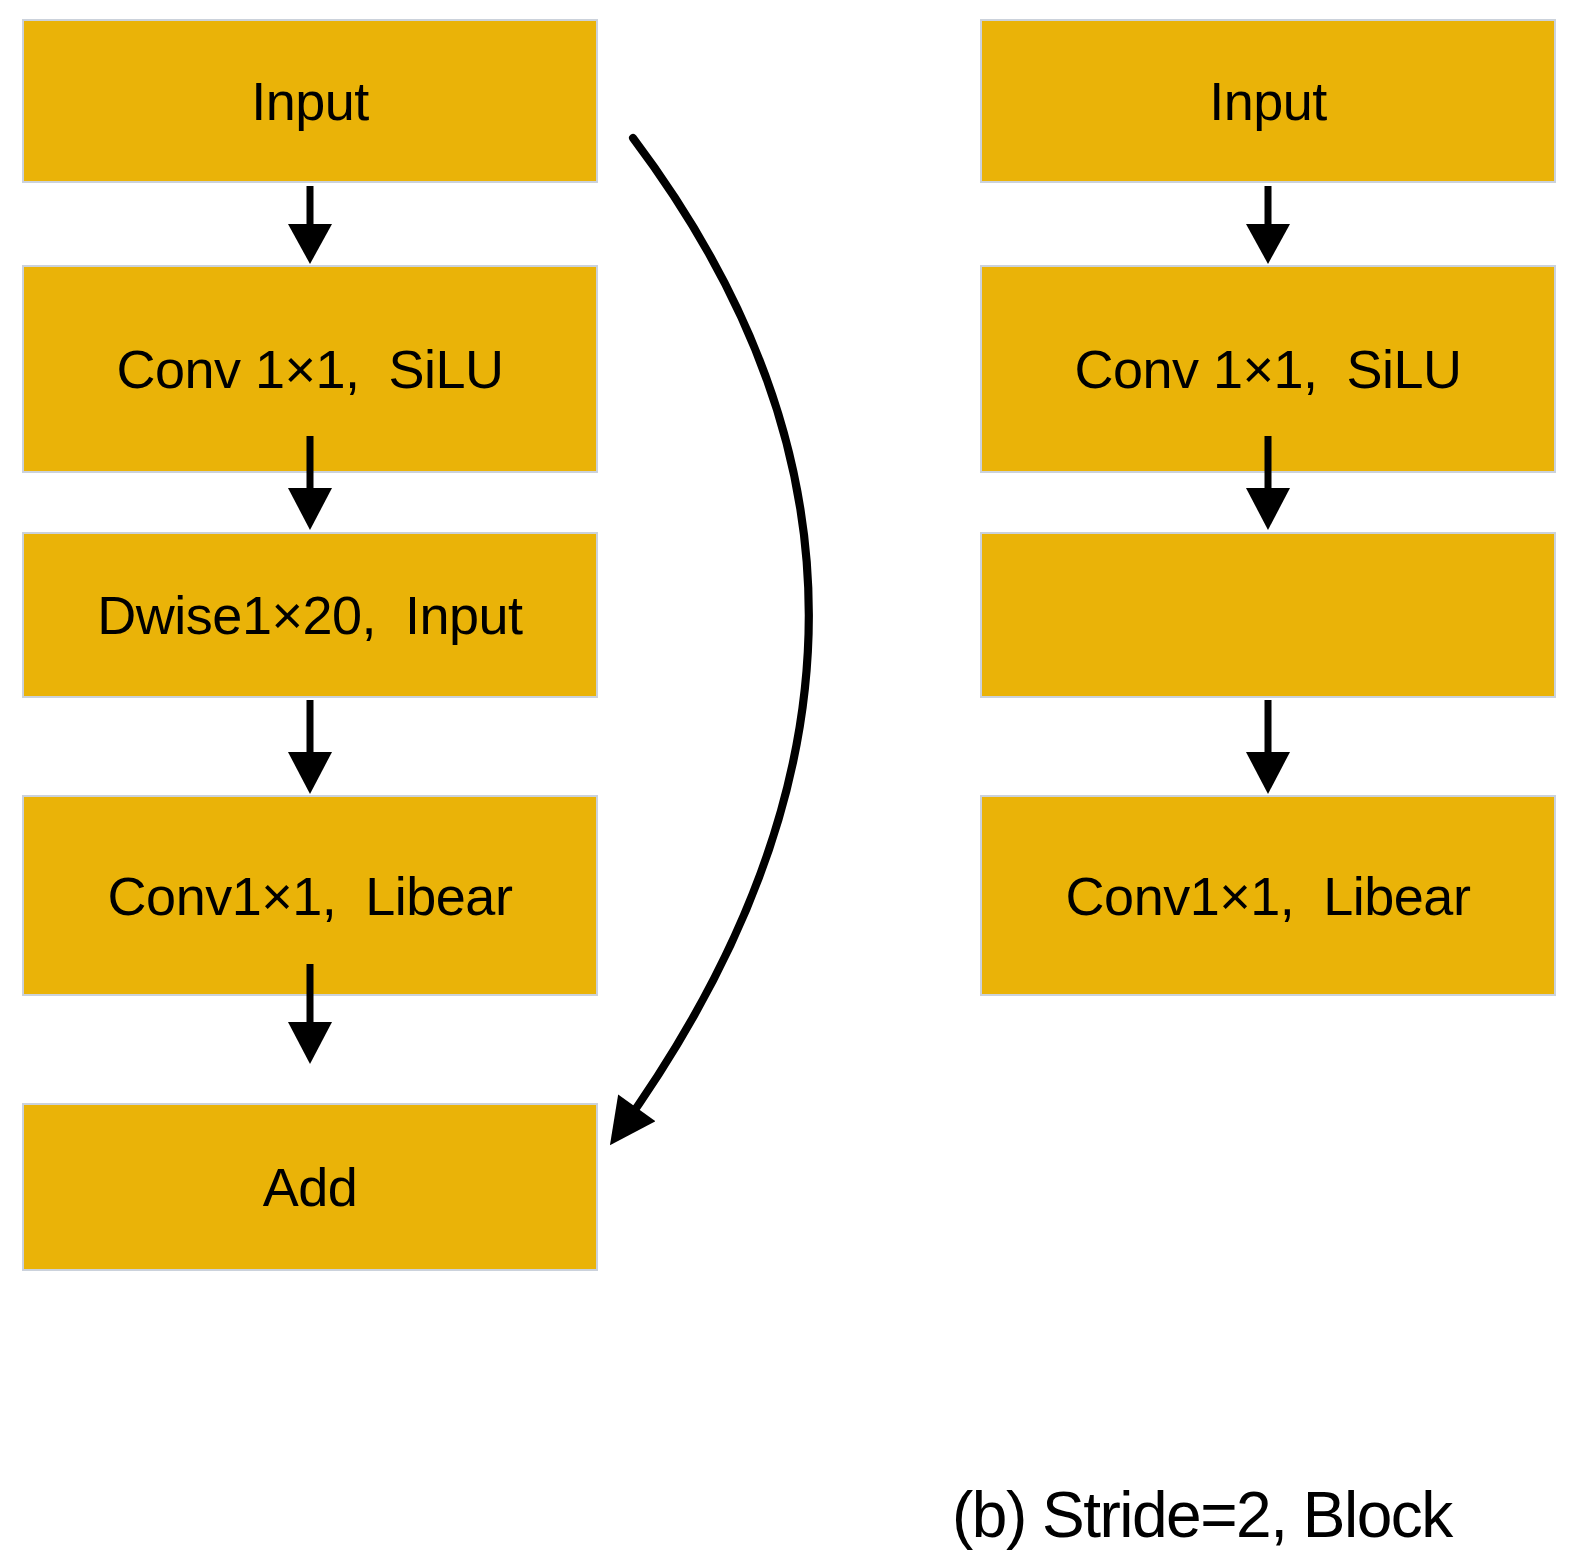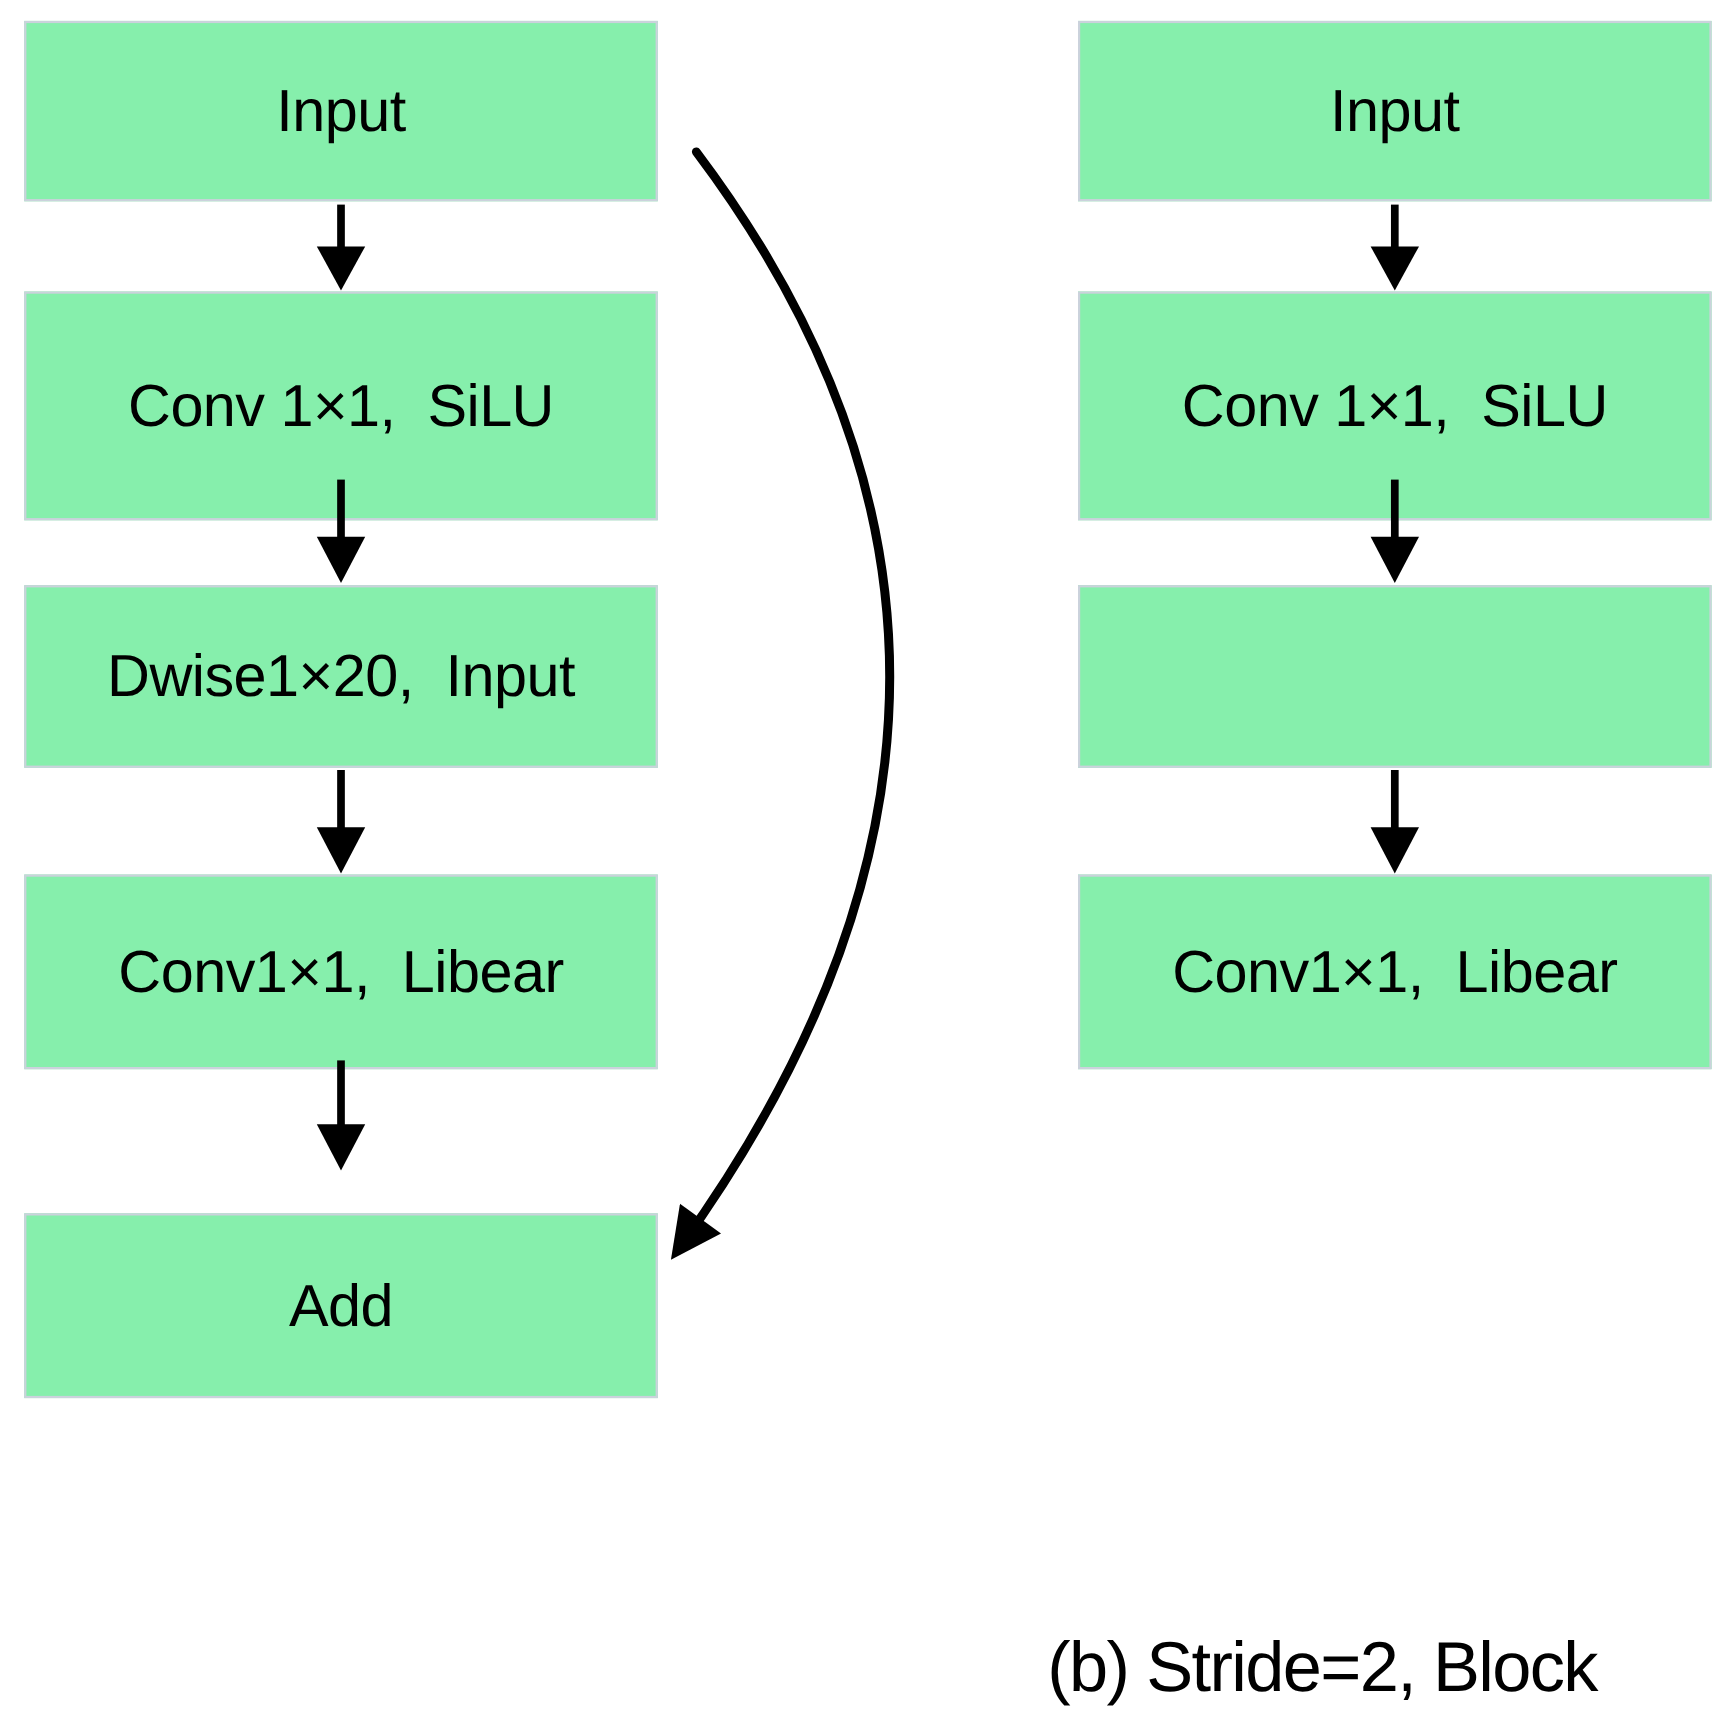--- a/index.html
+++ b/index.html
@@ -11,21 +11,21 @@
     position: relative;
     width: 1577px;
     height: 1563px;
     background: #ffffff;
     font-family: "Liberation Sans", sans-serif;
     overflow: hidden;
   }
   .node {
     position: absolute;
     width: 576px;
-    background: #86efac;
+    background: #eab308;
     border: 2px solid #CBD2DC;
     box-sizing: border-box;
     display: flex;
     flex-direction: column;
     align-items: center;
     justify-content: center;
   }
   .col-a .node { left: 22px; }
   .col-b .node { left: 980px; }
 
@@ -35,21 +35,21 @@
     letter-spacing: -0.5px;
     white-space: pre;
     line-height: 70px;
     text-align: center;
   }
 
   
   .row1 { top: 19px;   height: 164px; }
   .row2 { top: 265px;  height: 208px; }
   .row3 { top: 532px;  height: 166px; }
-  .row4 { top: 795px;  height: 177px; }
+  .row4 { top: 795px;  height: 201px; }
   .row5 { top: 1103px; height: 168px; }
 
   .caption {
     position: absolute;
     color: #000000;
     font-size: 64px;
     letter-spacing: -1.5px;
     white-space: pre;
     line-height: 77px;
   }

